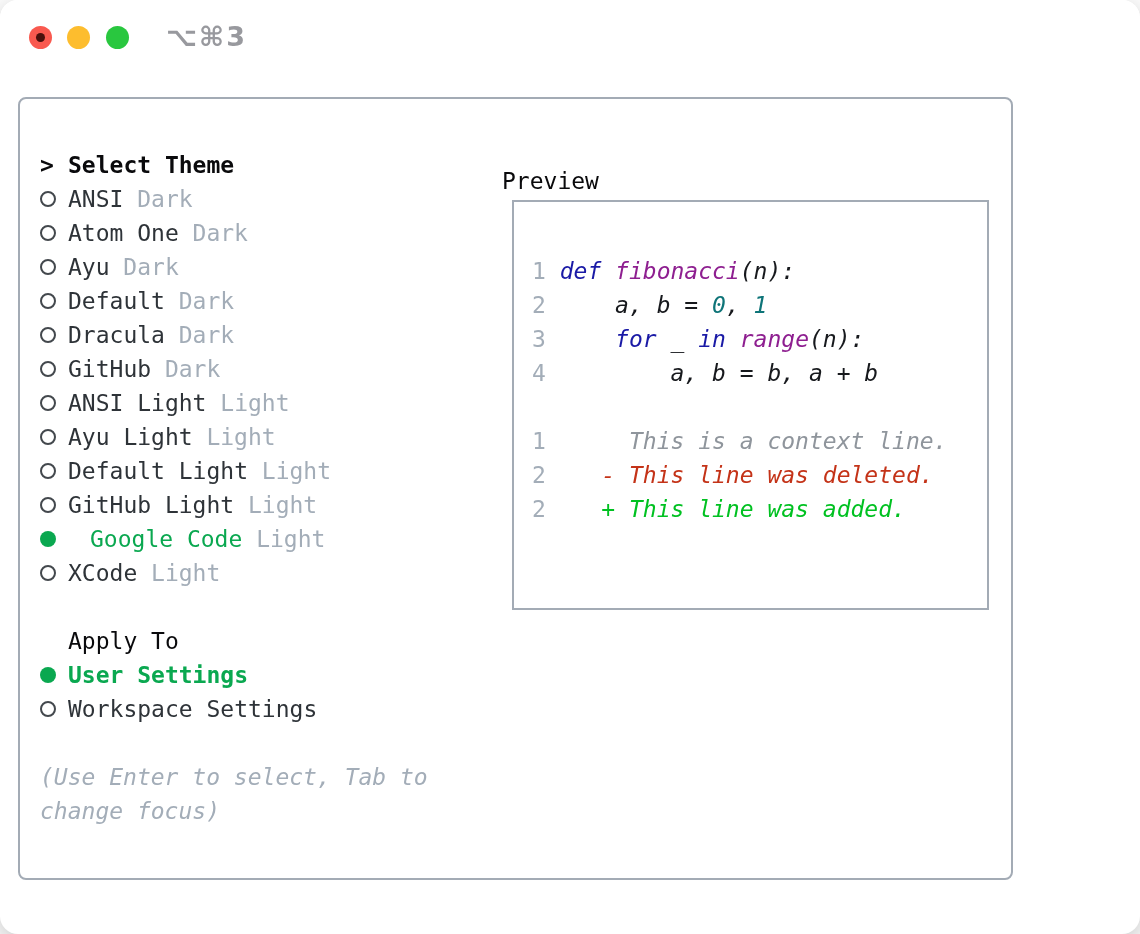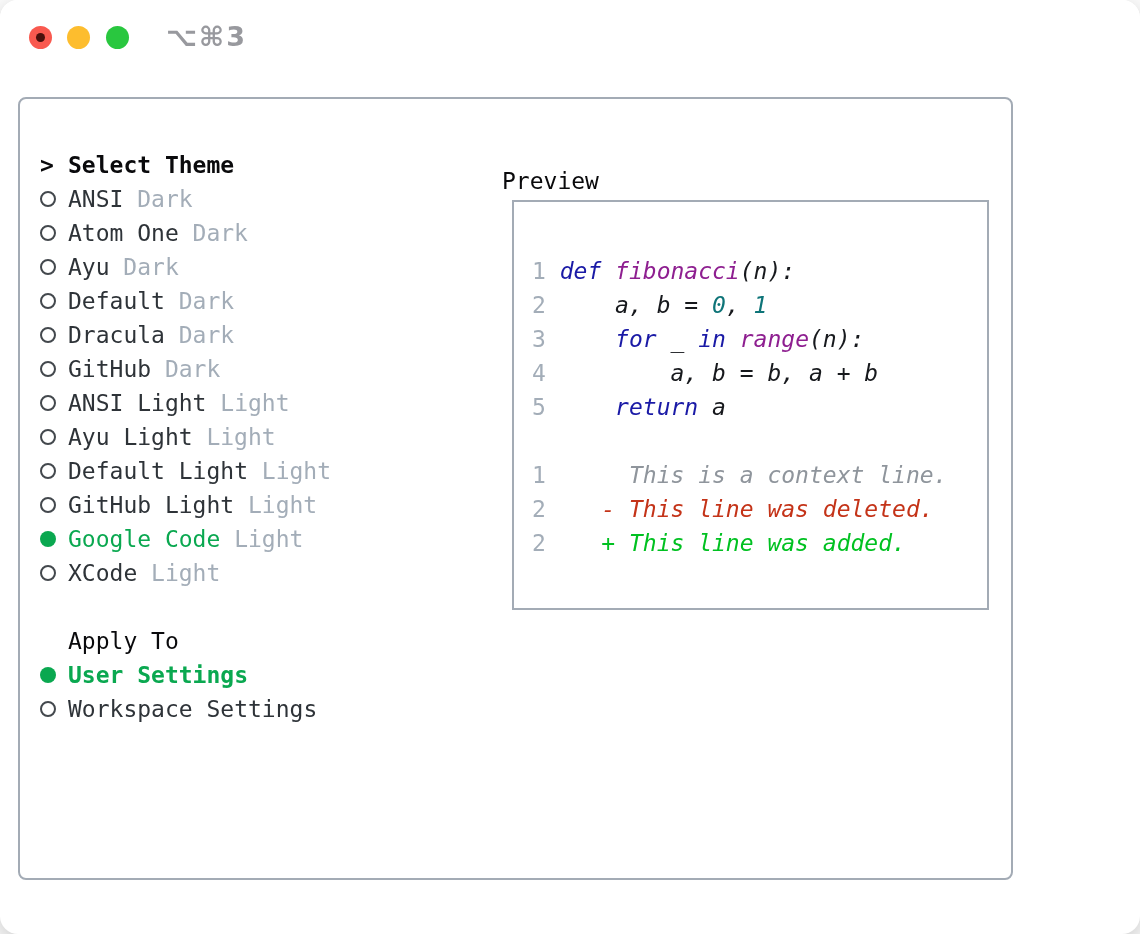--- a/index.html
+++ b/index.html
@@ -27,21 +27,21 @@
     box-sizing:border-box;
   }
   .leftcol{position:absolute;left:20px;top:49px;}
   .row{display:flex;align-items:center;height:34px;font-size:23px;line-height:34px;white-space:pre;}
   .marker{display:inline-flex;align-items:center;width:28px;flex:0 0 28px;}
   .hdr{font-weight:700;color:var(--title,#0a0a0c);}
   .chev{font-weight:700;color:var(--title,#0a0a0c);width:28px;flex:0 0 28px;}
   .ring{width:12px;height:12px;border:2.5px solid #43484d;border-radius:50%;box-sizing:content-box;}
   .dot{width:16px;height:16px;background:var(--green,#0aa850);border-radius:50%;}
   .tname{color:var(--name,#2e3338);}
-  .tname.sel{color:var(--green,#0aa850);}
+  .tname.sel{color:var(--green,#0aa850);margin-left:22px;}
   .variant{color:var(--gray,#a3adb8);margin-left:.6em;}
   .blank{height:34px;}
   .subhdr{color:var(--title,#0a0a0c);}
   .opt-label{color:var(--name,#2e3338);}
   .opt-label.sel{color:var(--green,#0aa850);font-weight:bold;}
   .hint{
     margin-top:34px;width:430px;font-size:23px;line-height:34px;font-style:italic;
     color:var(--gray,#a3adb8);
   }
   
@@ -99,30 +99,30 @@
 
       <div class="row">
         <span class="marker"></span><span class="subhdr">Apply To</span>
       </div>
 
       <div>
           <div class="row"><span class="marker"><span class="dot"></span></span><span class="opt-label sel">User Settings</span></div>
           <div class="row"><span class="marker"><span class="ring"></span></span><span class="opt-label">Workspace Settings</span></div>
         </div>
 
+      <div class="hint">(Use Enter to select, Tab to change focus)</div>
     </div>
 
     <div class="preview-title">Preview</div>
 
     <div class="preview-box">
         <div class="code-line"><span class="ln">1 </span><span class="kw">def </span><span class="fn">fibonacci</span><span class="pl">(n):</span></div>
         <div class="code-line"><span class="ln">2 </span><span class="pl">    a, b = </span><span class="num">0</span><span class="pl">, </span><span class="num">1</span></div>
         <div class="code-line"><span class="ln">3 </span><span class="pl">    </span><span class="kw">for</span><span class="pl"> _ </span><span class="kw">in</span><span class="pl"> </span><span class="fn">range</span><span class="pl">(n):</span></div>
         <div class="code-line"><span class="ln">4 </span><span class="pl">        a, b = b, a + b</span></div>
-        <div class="code-line"><span class="ln">5 </span><span class="pl">    </span><span class="kw">return</span><span class="pl"> a</span></div>
         <div class="code-line"></div>
         <div class="code-line"><span class="ln">1 </span><span class="ctx">     This is a context line.</span></div>
         <div class="code-line"><span class="ln">2 </span><span class="del">   - This line was deleted.</span></div>
         <div class="code-line"><span class="ln">2 </span><span class="add">   + This line was added.</span></div>
       </div>
 
   </div>
 </div>
 
 </body></html>

